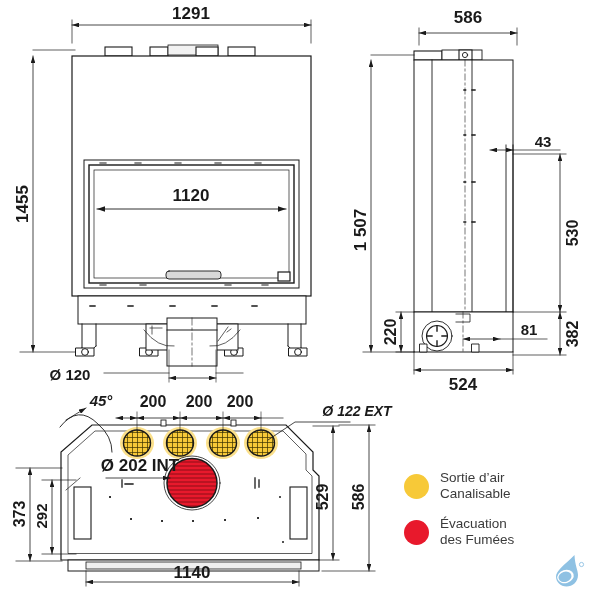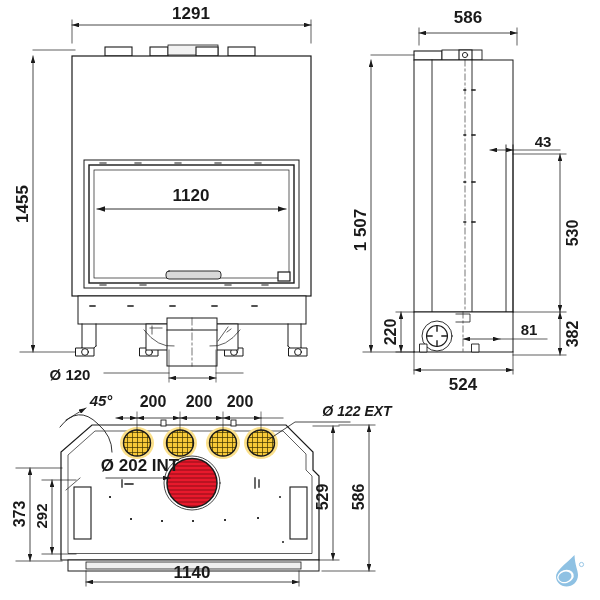--- a/index.html
+++ b/index.html
@@ -259,20 +259,32 @@
       <text x="357" y="416" font-size="14" text-anchor="middle" font-style="italic">Ø 122 EXT</text>
       <text x="140" y="471" font-size="17" text-anchor="middle">Ø 202 INT</text>
       <text x="364" y="497" font-size="16" text-anchor="middle" transform="rotate(-90 364 497)">586</text>
       <text x="328" y="497" font-size="16" text-anchor="middle" transform="rotate(-90 328 497)">529</text>
       <text x="25" y="514" font-size="16" text-anchor="middle" transform="rotate(-90 25 514)">373</text>
       <text x="47" y="516" font-size="15" text-anchor="middle" transform="rotate(-90 47 516)">292</text>
       <text x="192" y="578" font-size="17" text-anchor="middle">1140</text>
     </g>
   </svg>
 
+  <div class="legend">
+    <div class="legend-row">
+      <span class="dot" style="background:#F7C938;"></span>
+      <span class="legend-text">Sortie d’air
+Canalisable</span>
+    </div>
+    <div class="legend-row">
+      <span class="dot" style="background:#E8192C;"></span>
+      <span class="legend-text">Évacuation
+des Fumées</span>
+    </div>
+  </div>
 
   <svg class="logo" viewBox="0 0 40 40">
     <path d="M24.5 3 C25 14 28 18 28 23 C28 30 22.5 34.5 16.5 34.5
              C10.5 34.5 6 30.2 6 24.6 C6 18.6 14 13.5 24.5 3 Z" fill="#8EC1E3"></path>
     <ellipse cx="15.5" cy="24.5" rx="8.4" ry="6.6" fill="#ffffff" transform="rotate(-18 15.5 24.5)"></ellipse>
     <ellipse cx="15" cy="24.8" rx="6.6" ry="5.1" fill="#8EC1E3" transform="rotate(-18 15 24.8)"></ellipse>
     <circle cx="31.5" cy="12.5" r="2.1" fill="none" stroke="#8EC1E3" stroke-width="0.9"></circle>
   </svg>
 
 </div>

